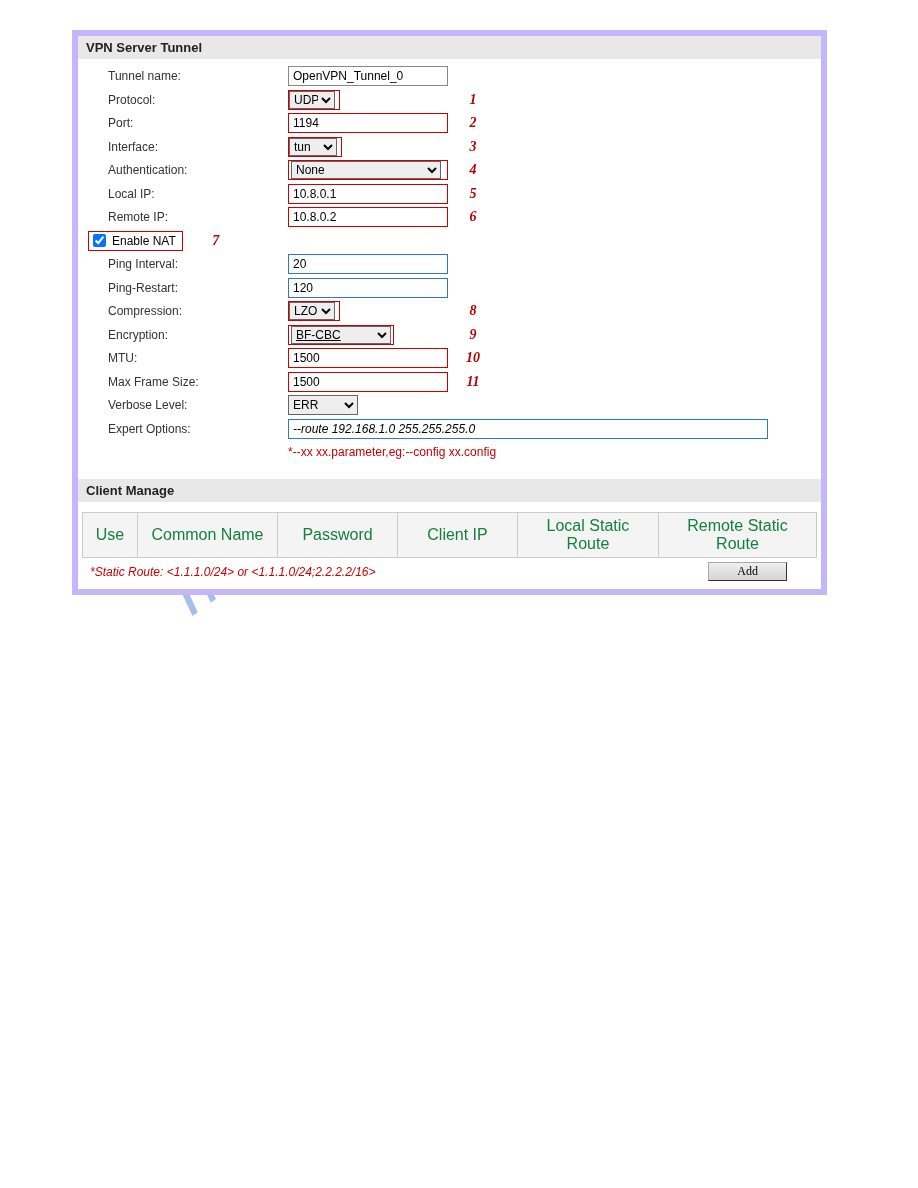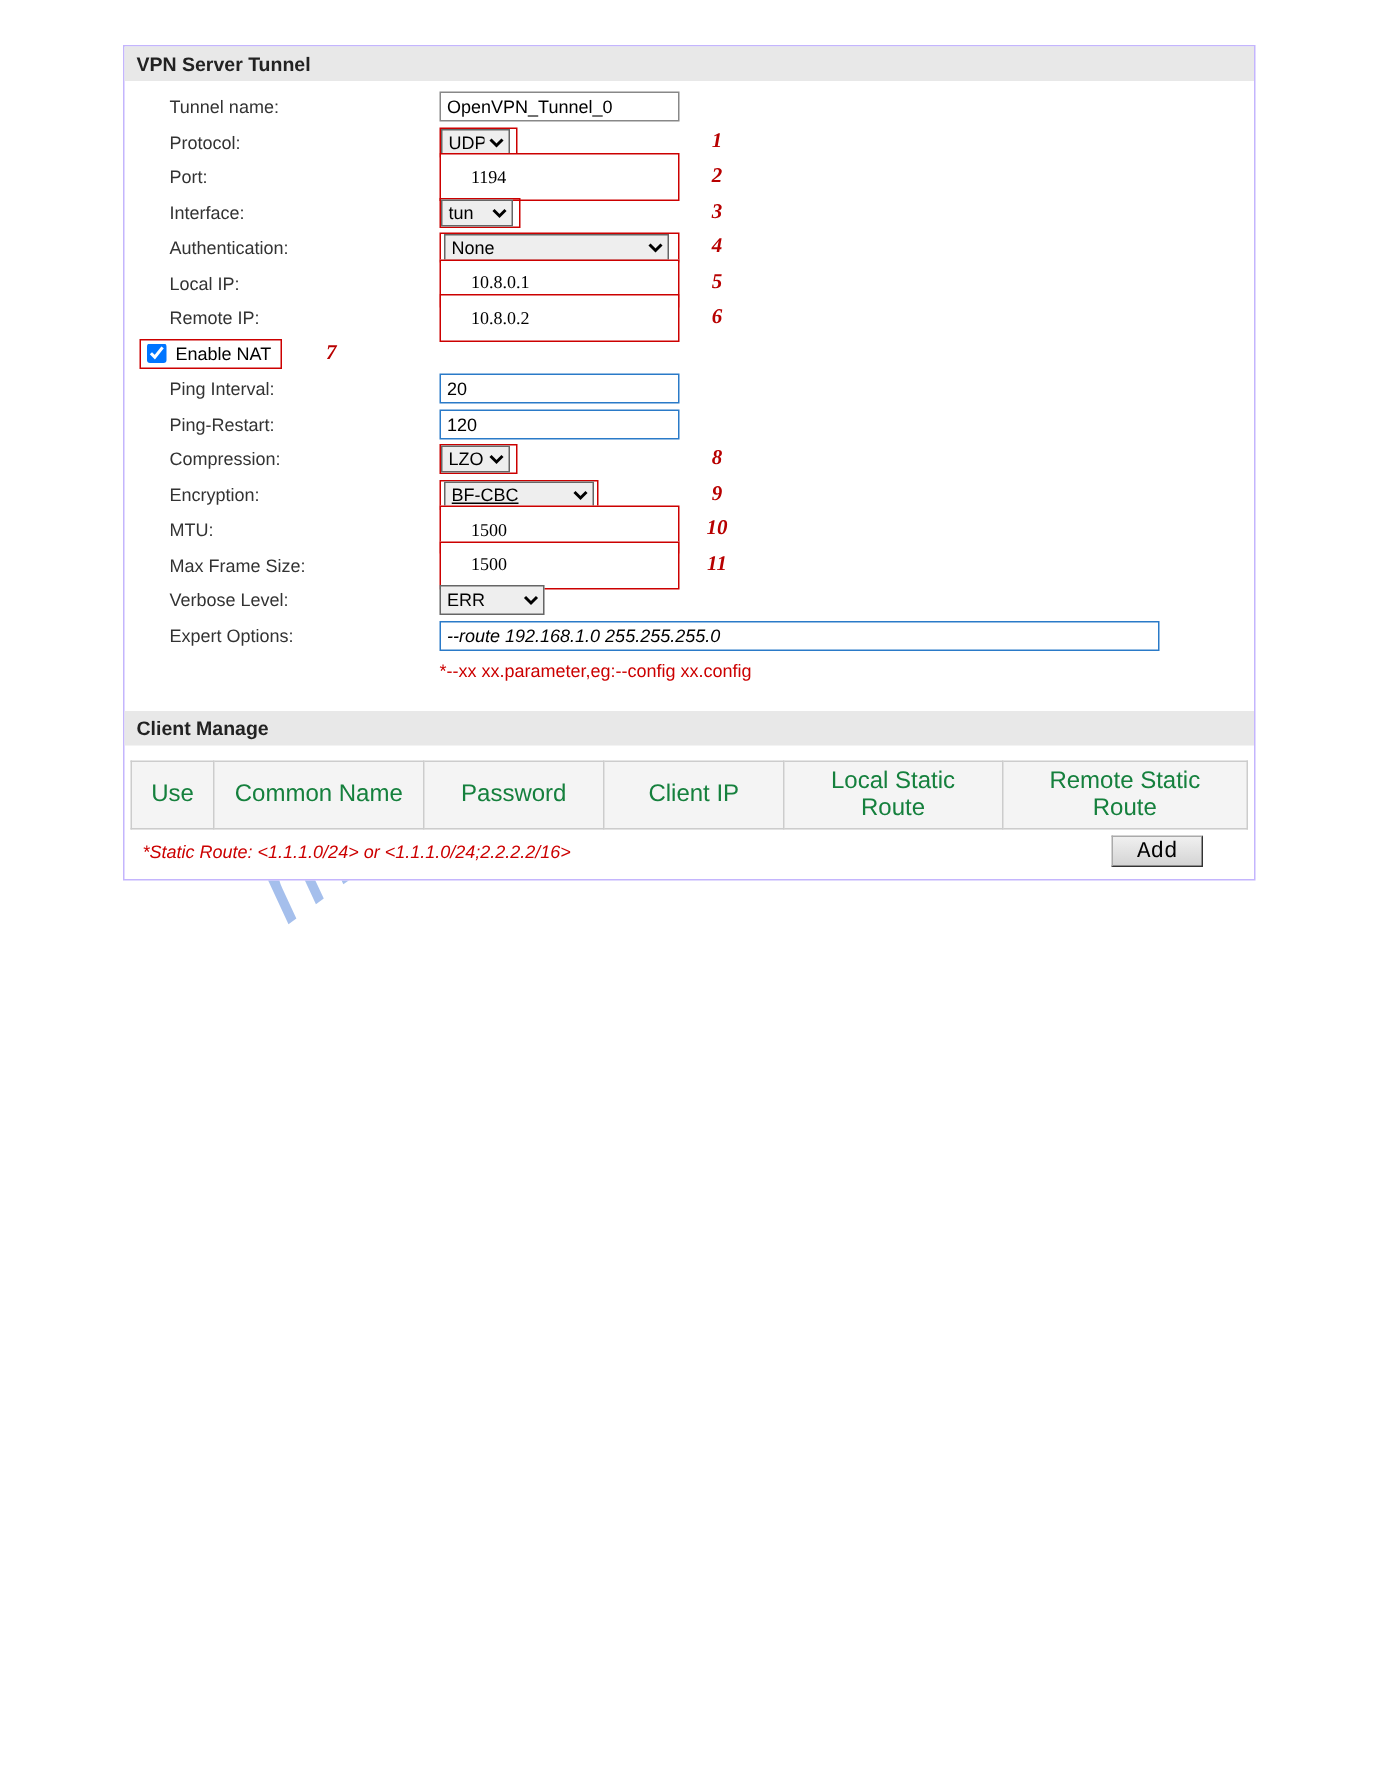--- a/index.html
+++ b/index.html
@@ -9,23 +9,23 @@
       font-family: Verdana, Arial, sans-serif;
       font-size: 12px;
       background: #fff;
       position: relative;
       width: 918px;
       height: 1188px;
     }
     .page-border {
       position: absolute;
       top: 30px;
-      left: 82px;
+      left: 72px;
       width: 755px;
-      border: 1px solid #c4b5fd;
+      border: 6px solid #c4b5fd;
       background: #fff;
     }
     .section-header {
       background: #e8e8e8;
       font-weight: bold;
       padding: 4px 8px;
       font-size: 13px;
       color: #222;
     }
     .form-body {
@@ -62,24 +62,24 @@
       background: #fff;
       height: 20px;
       width: 160px;
       padding: 1px 4px;
       font-family: Arial, sans-serif;
       font-size: 12px;
     }
     .red-box {
       border: 1.5px solid #c00;
       background: #fff;
-      height: 32px;
+      height: 20px;
       width: 160px;
-      padding: 1px 20px;
-      font-family: Liberation Serif, serif;
+      padding: 1px 4px;
+      font-family: Liberation Sans, sans-serif;
       font-size: 12px;
       outline: none;
     }
     .blue-box {
       border: 1.5px solid #2a7ac8;
       background: #fff;
       height: 20px;
       width: 160px;
       padding: 1px 4px;
       font-family: Arial, sans-serif;
@@ -139,23 +139,23 @@
       font-style: italic;
       font-size: 12px;
     }
     .add-btn {
       border: 1px solid #666;
       border-top-color: #aaa;
       border-left-color: #aaa;
       border-right-color: #333;
       border-bottom-color: #333;
       background: linear-gradient(#f0f0f0, #d4d4d4);
-      padding: 1px 16px;
-      font-size: 15px;
-      font-family: Liberation Mono, monospace;
+      padding: 1px 28px;
+      font-size: 12px;
+      font-family: Liberation Serif, serif;
       cursor: pointer;
     }
     .watermark {
       position: absolute;
       top: 380px;
       left: 120px;
       font-family: Arial, sans-serif;
       font-size: 74px;
       color: rgba(56, 114, 212, 0.45);
       transform: rotate(-36deg);

